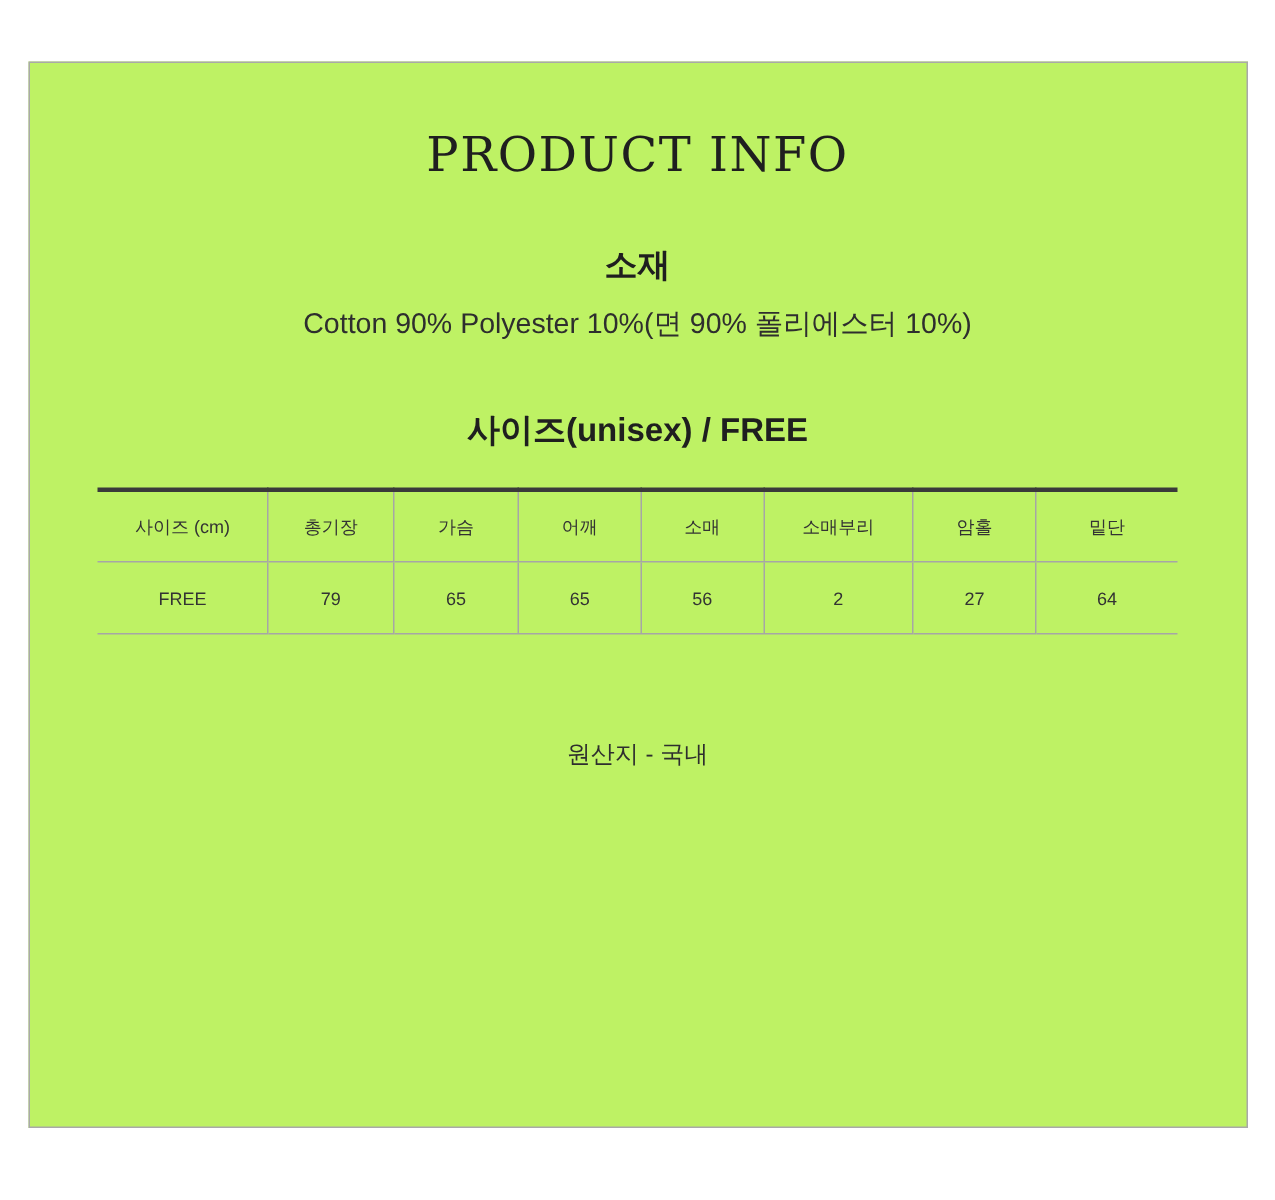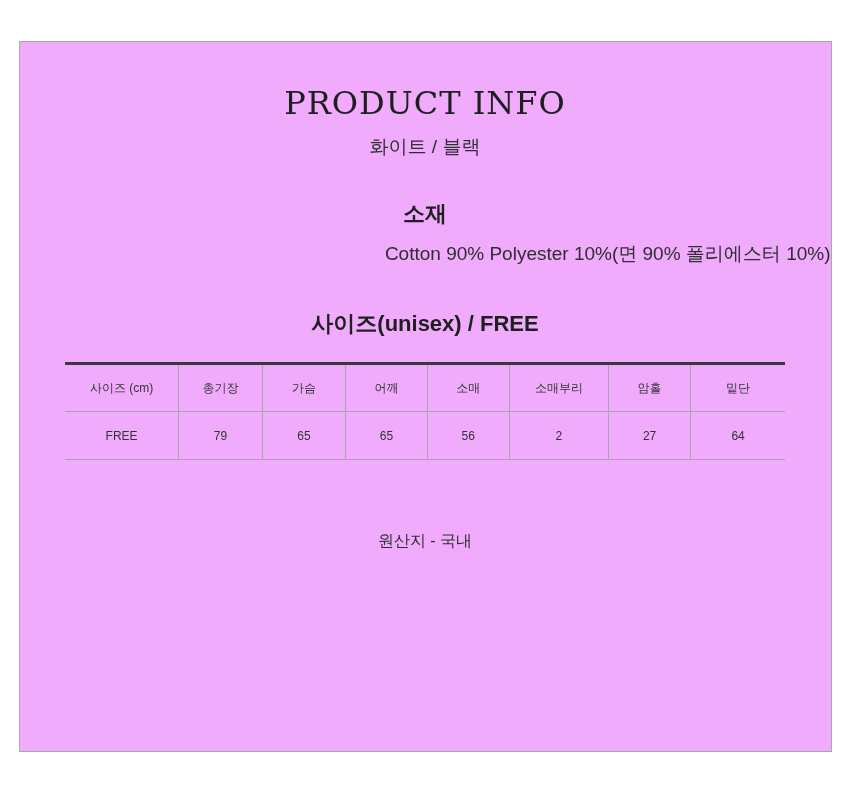--- a/index.html
+++ b/index.html
@@ -7,21 +7,21 @@
     width: 850px;
     background: #ffffff;
     font-family: "Liberation Sans", "DejaVu Sans", sans-serif;
     color: #2e2e2e;
   }
   .info-card {
     width: 813px;
     height: 711px;
     margin: 41px auto 48px auto;
     border: 1px solid #a9a9a9;
-    background: #f0abfc;
+    background: #bef264;
     text-align: center;
   }
   .product-title {
     margin-top: 42px;
     font-family: "DejaVu Serif", "Liberation Serif", serif;
     font-weight: 400;
     font-size: 32px;
     line-height: 38px;
     letter-spacing: 1px;
     color: #1f1f1f;
@@ -34,21 +34,21 @@
   }
   .section-value {
     font-size: 19px;
     font-weight: 400;
     line-height: 24px;
     color: #2e2e2e;
   }
   .heading-color    { margin-top: 48px; }
   .value-color      { margin-top: 13px; }
   .heading-material { margin-top: 42px; }
-  .value-material   { margin-top: 15px; text-align: right; }
+  .value-material   { margin-top: 15px; }
   .heading-size     { margin-top: 45px; }
   .size-table {
     width: 720px;
     margin: 25px auto 0 auto;
     border-collapse: collapse;
     border-top: 3px solid #3a3a3a;
     table-layout: fixed;
   }
   .size-table th,
   .size-table td {
@@ -84,21 +84,20 @@
     color: #2e2e2e;
   }
 </style>
 </head>
 <body>
 
 <div class="info-card">
 
   <h1 class="product-title">PRODUCT INFO</h1>
 
-  <p class="section-value value-color">화이트 / 블랙</p>
 
   <h2 class="section-heading heading-material">소재</h2>
   <p class="section-value value-material">Cotton 90% Polyester 10%(면 90% 폴리에스터 10%)</p>
 
   <h2 class="section-heading heading-size">사이즈(unisex) / FREE</h2>
 
   <table class="size-table">
     <colgroup>
       <col class="col-size">
         <col class="col-length">

